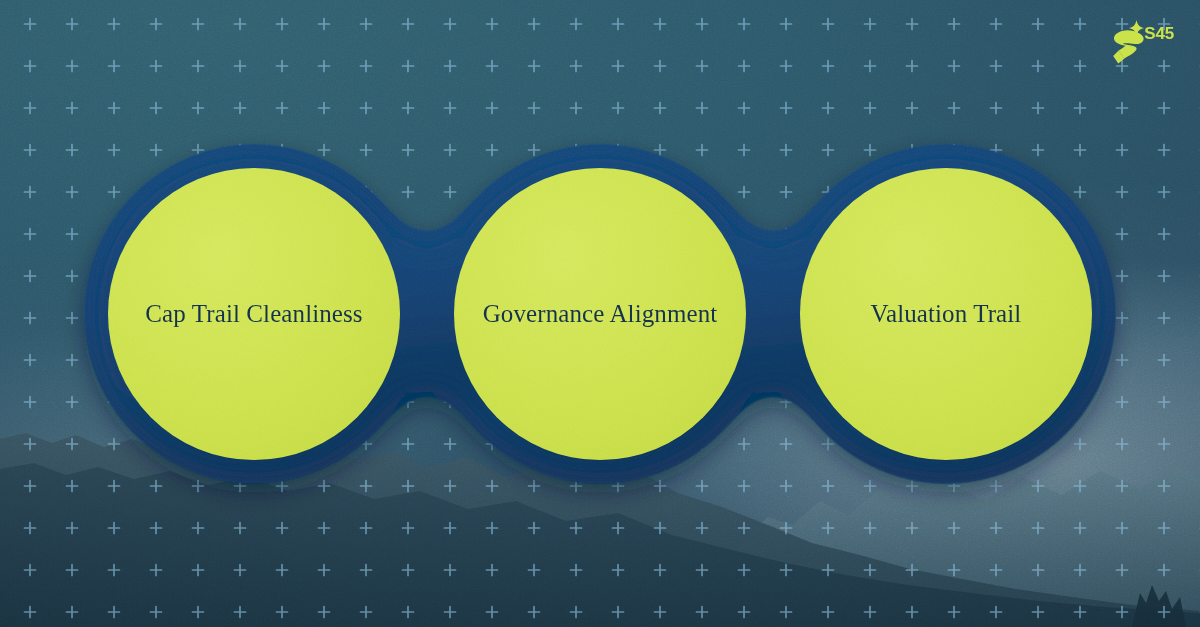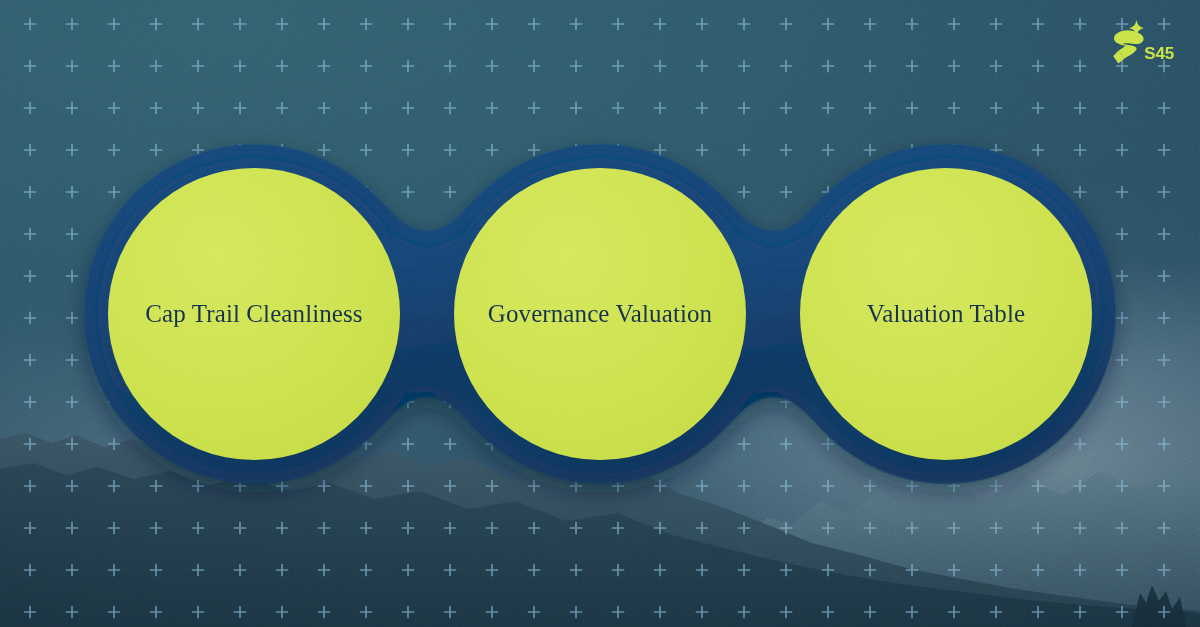--- a/index.html
+++ b/index.html
@@ -112,21 +112,21 @@
     gap: 2px;
     cursor: pointer;
   }
   .brand-mark { width: 44px; height: 46px; display: block; }
   .brand-word {
     font-family: "Liberation Sans", sans-serif;
     font-size: 17px;
     font-weight: 700;
     color: #cbe34a;
     letter-spacing: -0.2px;
-    margin-bottom: 0;
+    margin-bottom: 20px;
     margin-left: -10px;
   }
 </style>
 </head>
 <body>
 
 <div class="canvas">
 
   <div class="bg-sky"></div>
   <div class="bg-sky-haze"></div>
@@ -218,24 +218,24 @@
       <circle cx="600" cy="314" r="146" fill="url(#limeGrad)"></circle>
       <circle cx="946" cy="314" r="146" fill="url(#limeGrad)"></circle>
     </svg>
   </div>
 
   <div class="labels">
     <div class="pill" id="pill-0">
       <span class="pill-text">Cap Trail Cleanliness</span>
     </div>
     <div class="pill" id="pill-1">
-      <span class="pill-text">Governance Valuation</span>
+      <span class="pill-text">Governance Alignment</span>
     </div>
     <div class="pill" id="pill-2">
-      <span class="pill-text">Valuation Table</span>
+      <span class="pill-text">Valuation Trail</span>
     </div>
   </div>
 
   <div class="grain">
     <svg>
       <filter id="noiseF">
         <feTurbulence type="fractalNoise" baseFrequency="0.82" numOctaves="3" stitchTiles="stitch"></feTurbulence>
         <feColorMatrix type="saturate" values="0"></feColorMatrix>
         <feComponentTransfer>
           <feFuncA type="linear" slope="0.52" intercept="-0.1"></feFuncA>

